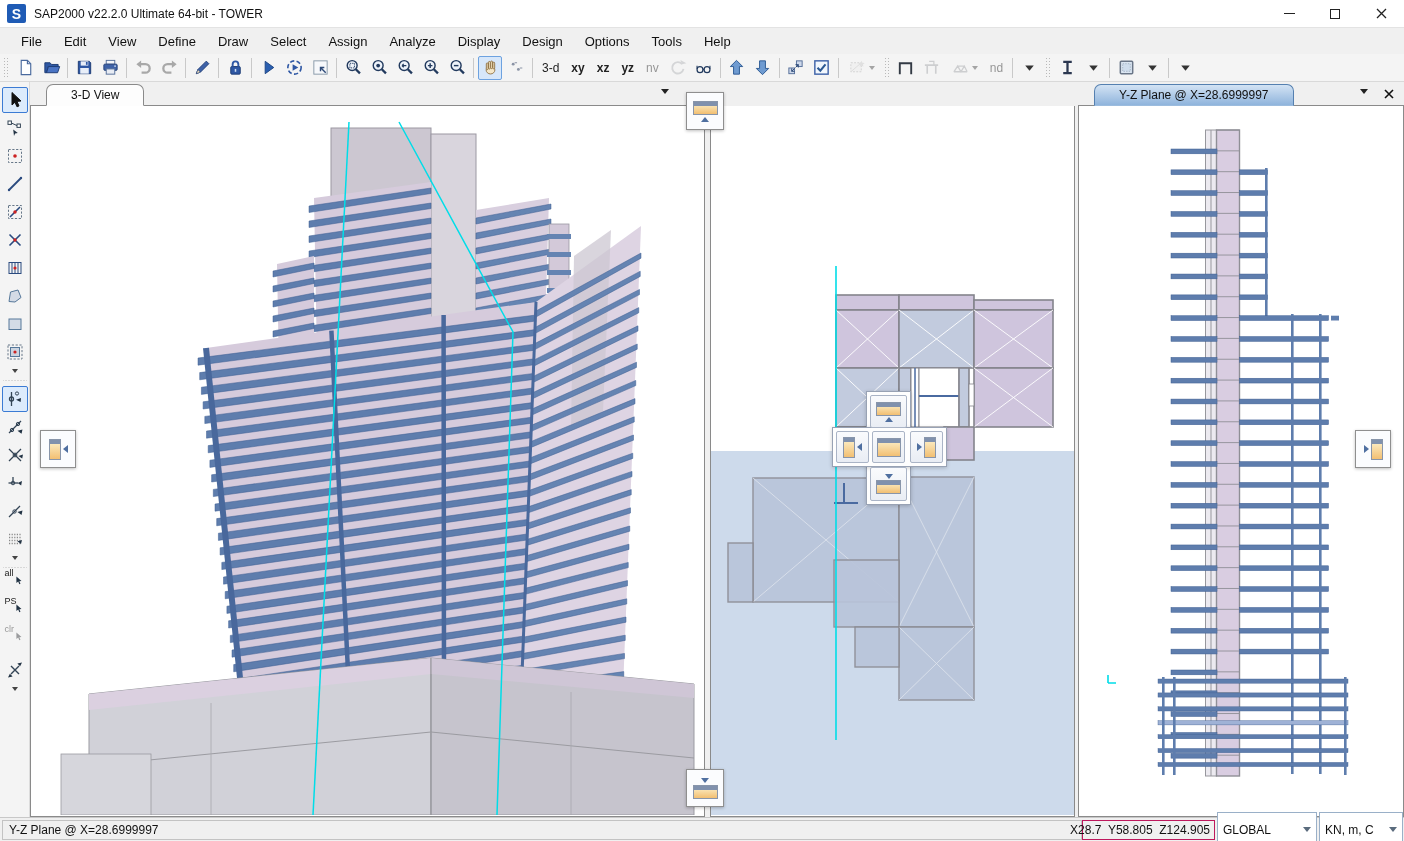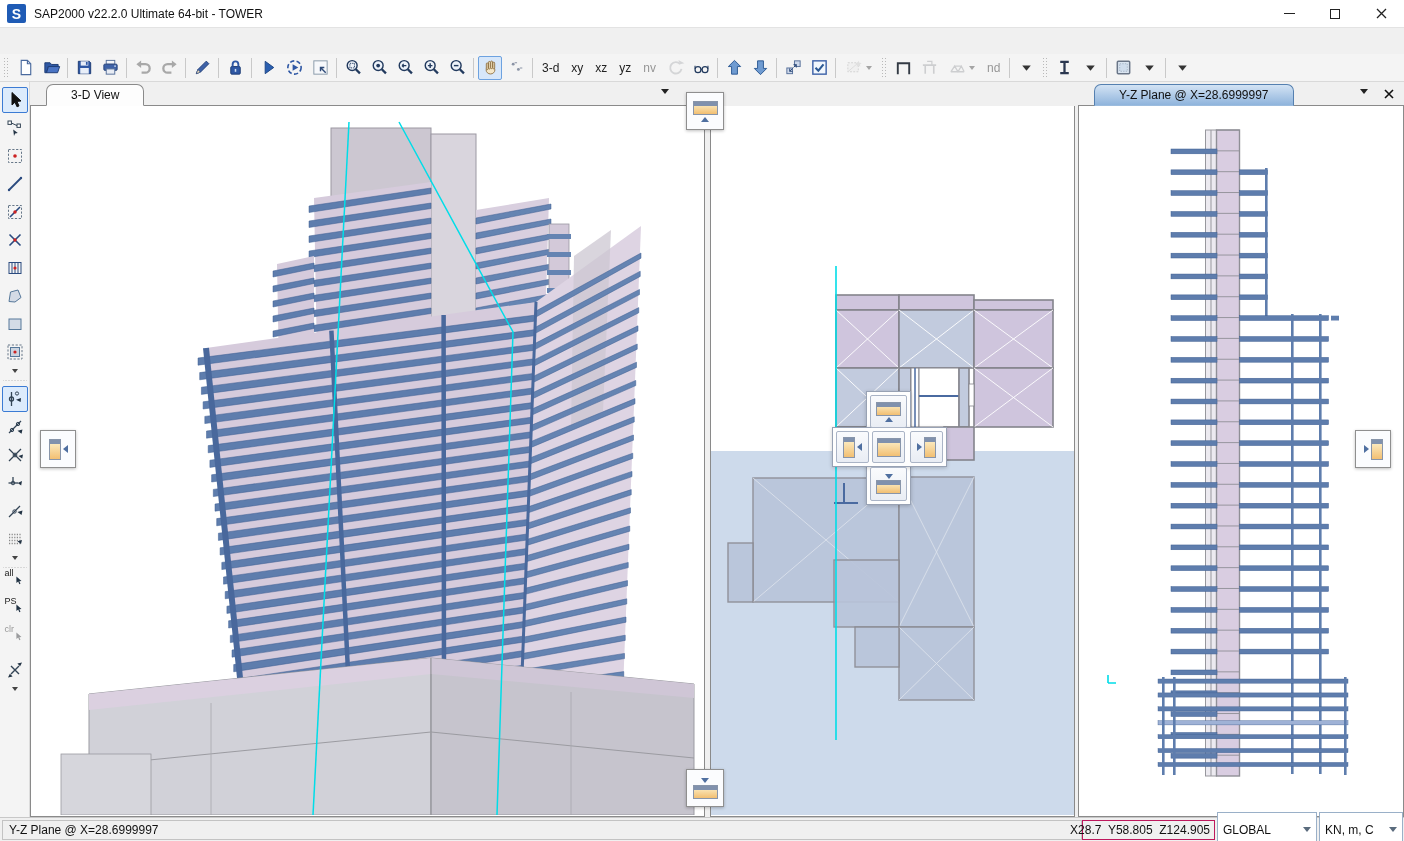--- a/index.html
+++ b/index.html
@@ -22,21 +22,21 @@
 
   
   #toolbar { position:absolute; left:0; top:54px; width:1404px; height:28px; background:#f4f4f4; border-bottom:1px solid #d9d9d9; display:flex; align-items:center; }
   .tbtn { width:24px; height:24px; margin:0 1px; display:flex; align-items:center; justify-content:center; border:1px solid transparent; border-radius:2px; position:relative; }
   .tbtn.selected { border-color:#6da2e0; background:#d7e7fa; }
   .tbtn.disabled { opacity:.45; filter:grayscale(.7);text-align:center; }
   .tbtn svg { width:19px; height:19px; }
   .tsep { width:1px; height:20px; background:#c9c9c9; margin:0 3px; }
   .tgrip { width:6px; height:22px; margin:0 3px; background-image:radial-gradient(#b9b9b9 34%, transparent 36%); background-size:3px 3px; }
   .tlabel { font-size:12px; color:#222; }
-  .tlabel.bold { font-weight:normal; }
+  .tlabel.bold { font-weight:bold; }
   .dd { width:0; height:0; border-left:3.5px solid transparent; border-right:3.5px solid transparent; border-top:4.5px solid #444; margin-left:2px; }
   .tbtn.wide { width:auto; padding:0 4px; }
 
   
   #leftbar { position:absolute; left:0; top:82px; width:30px; height:735px; background:#f4f4f4; border-right:1px solid #dcdcdc; display:flex; flex-direction:column; align-items:center; padding-top:4px; }
   .lbtn { width:26px; height:26px; margin:1px 0; display:flex; align-items:center; justify-content:center; border:1px solid transparent; border-radius:2px; position:relative; }
   .lbtn.selected { border-color:#3b7bd4; background:#dcebfc; }
   .lbtn.disabled { opacity:.45; filter:grayscale(.8); }
   .lbtn svg { width:20px; height:20px; }
   .lbtn .llabel { font-size:9px; color:#222; position:absolute; left:2px; bottom:20px; }
@@ -98,20 +98,35 @@
           <div class="glyph-max"></div>
         </div>
       <div class="wbtn">
           <svg width="11" height="11" viewBox="0 0 11 11">
             <path d="M1 1 L10 10 M10 1 L1 10" stroke="#222" stroke-width="1.3"></path>
           </svg>
         </div>
     </div>
   </div>
 
+  <div id="menubar">
+      <div class="menu-item">File</div>
+      <div class="menu-item">Edit</div>
+      <div class="menu-item">View</div>
+      <div class="menu-item">Define</div>
+      <div class="menu-item">Draw</div>
+      <div class="menu-item">Select</div>
+      <div class="menu-item">Assign</div>
+      <div class="menu-item">Analyze</div>
+      <div class="menu-item">Display</div>
+      <div class="menu-item">Design</div>
+      <div class="menu-item">Options</div>
+      <div class="menu-item">Tools</div>
+      <div class="menu-item">Help</div>
+    </div>
 
   <div id="toolbar">
       <div class="tgrip"></div>
       <div class="tbtn">
         <svg viewBox="0 0 20 20">
           <path d="M5.5 2.5h6.5l3.5 3.5v11.5h-10Z" fill="#fff" stroke="#4a6a9e" stroke-width="1.2"></path>
           <path d="M12 2.5v3.5h3.5" fill="none" stroke="#4a6a9e" stroke-width="1.2"></path>
         </svg>
       </div>
       <div class="tbtn">

